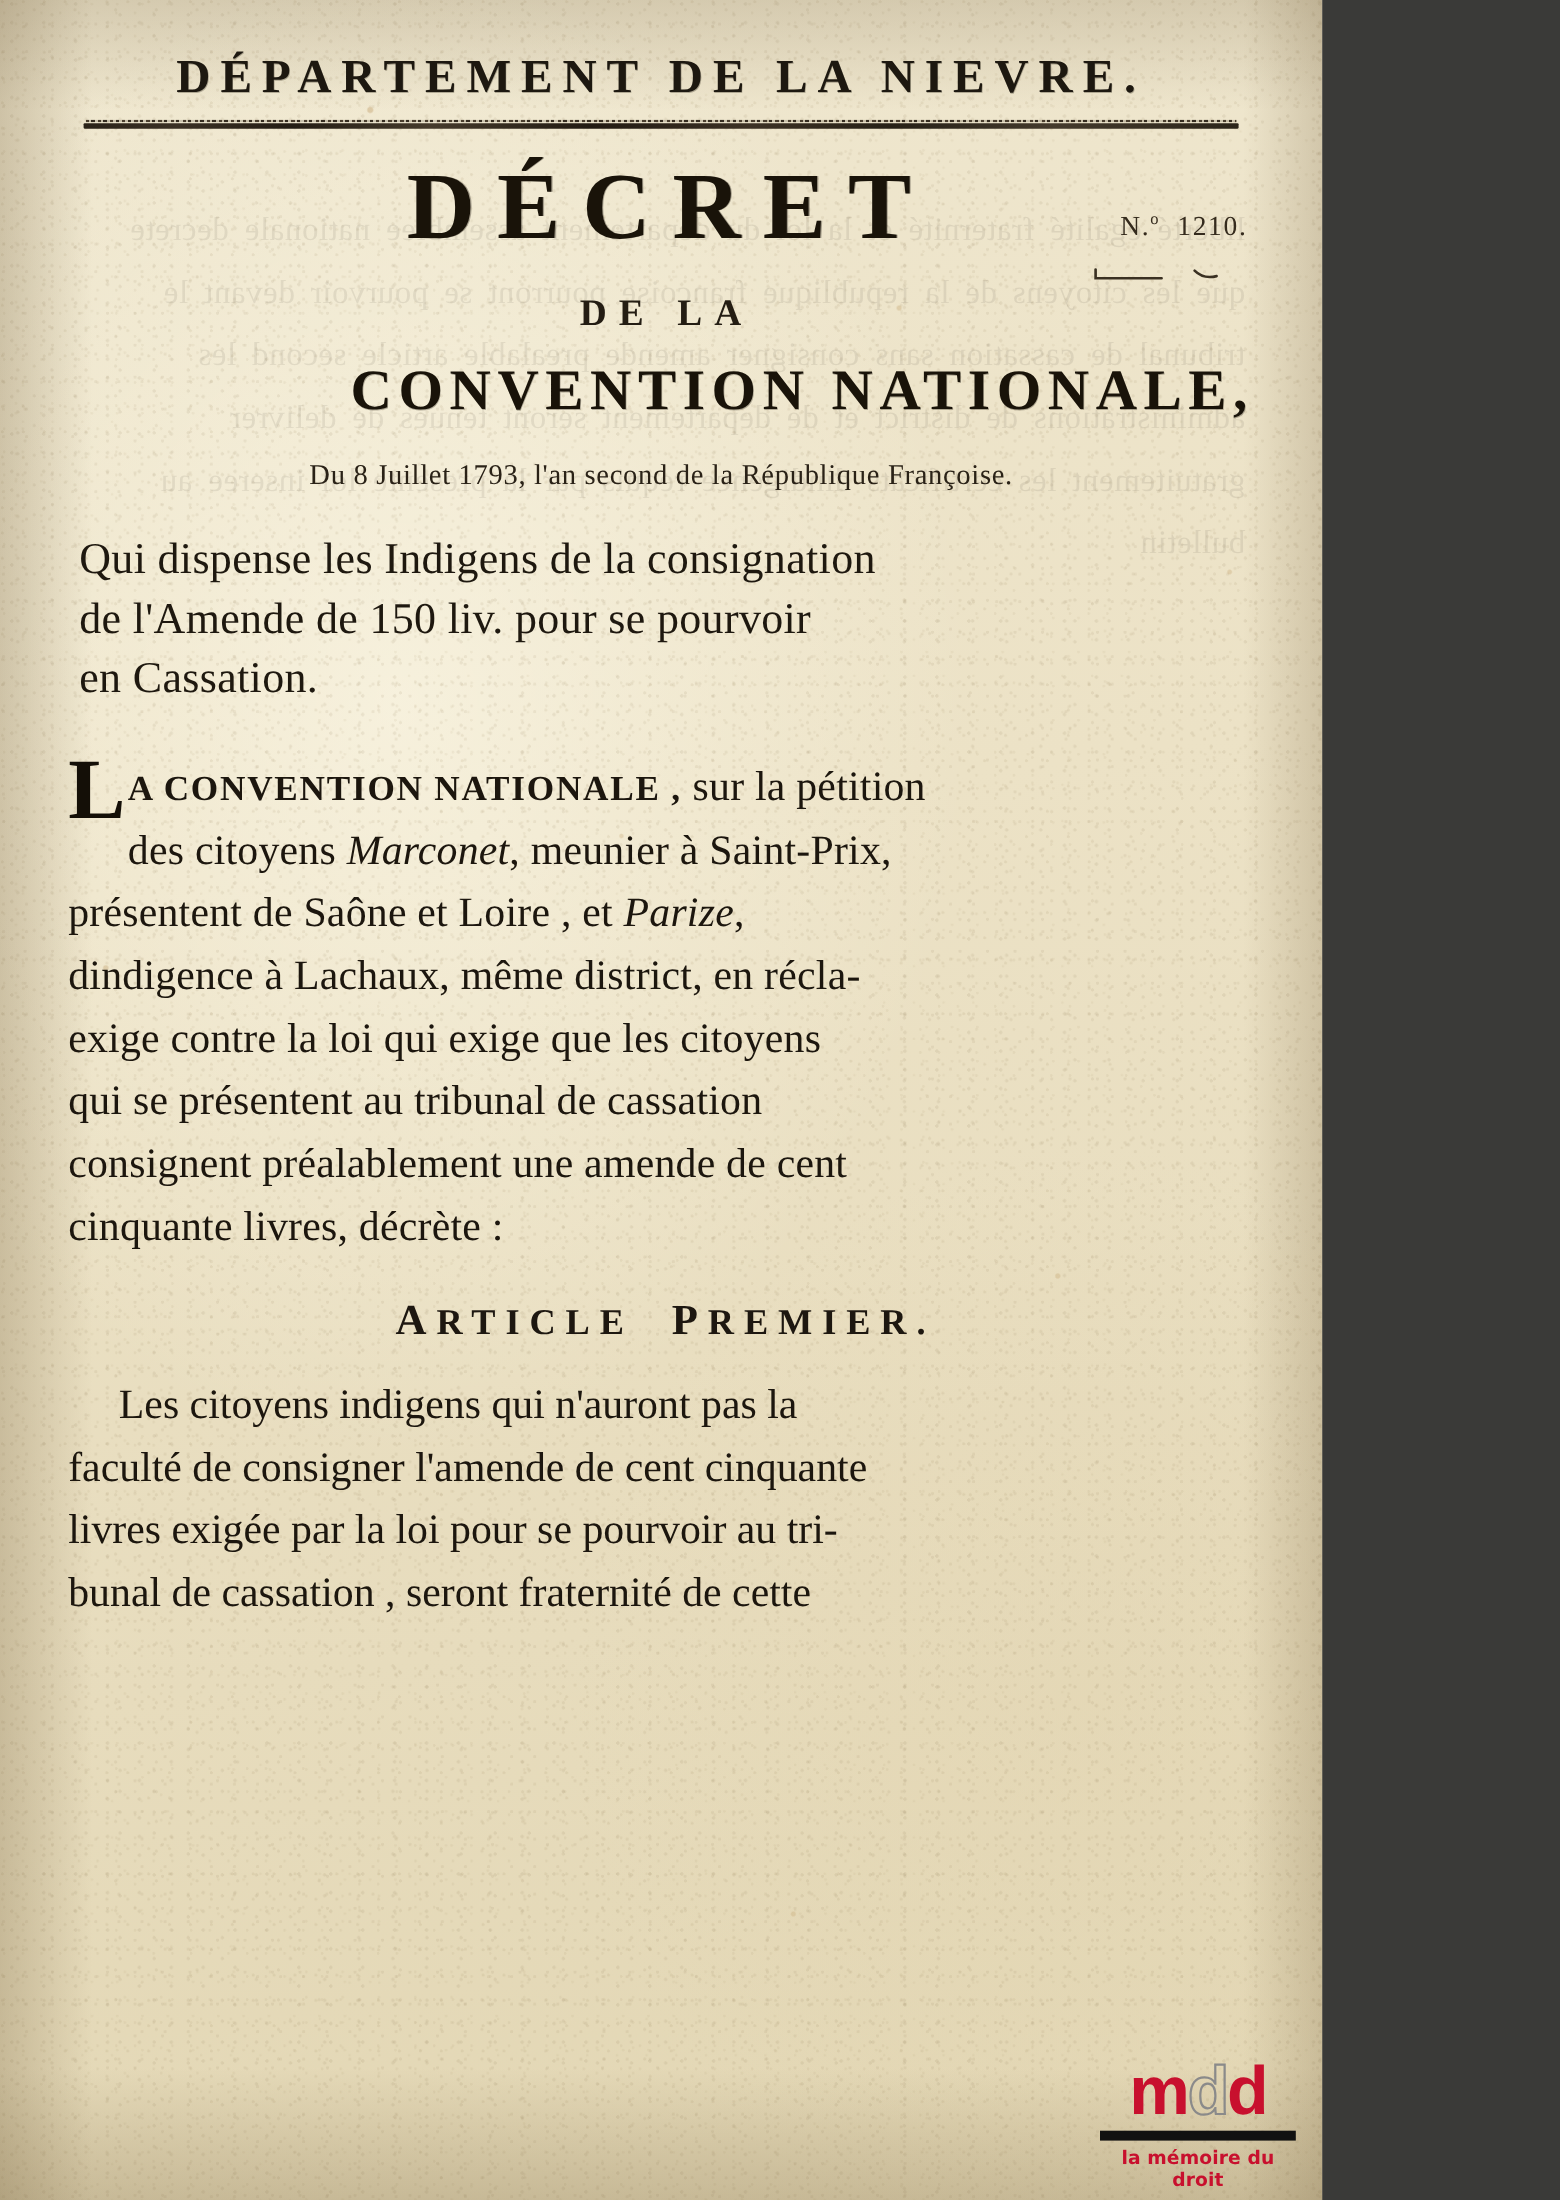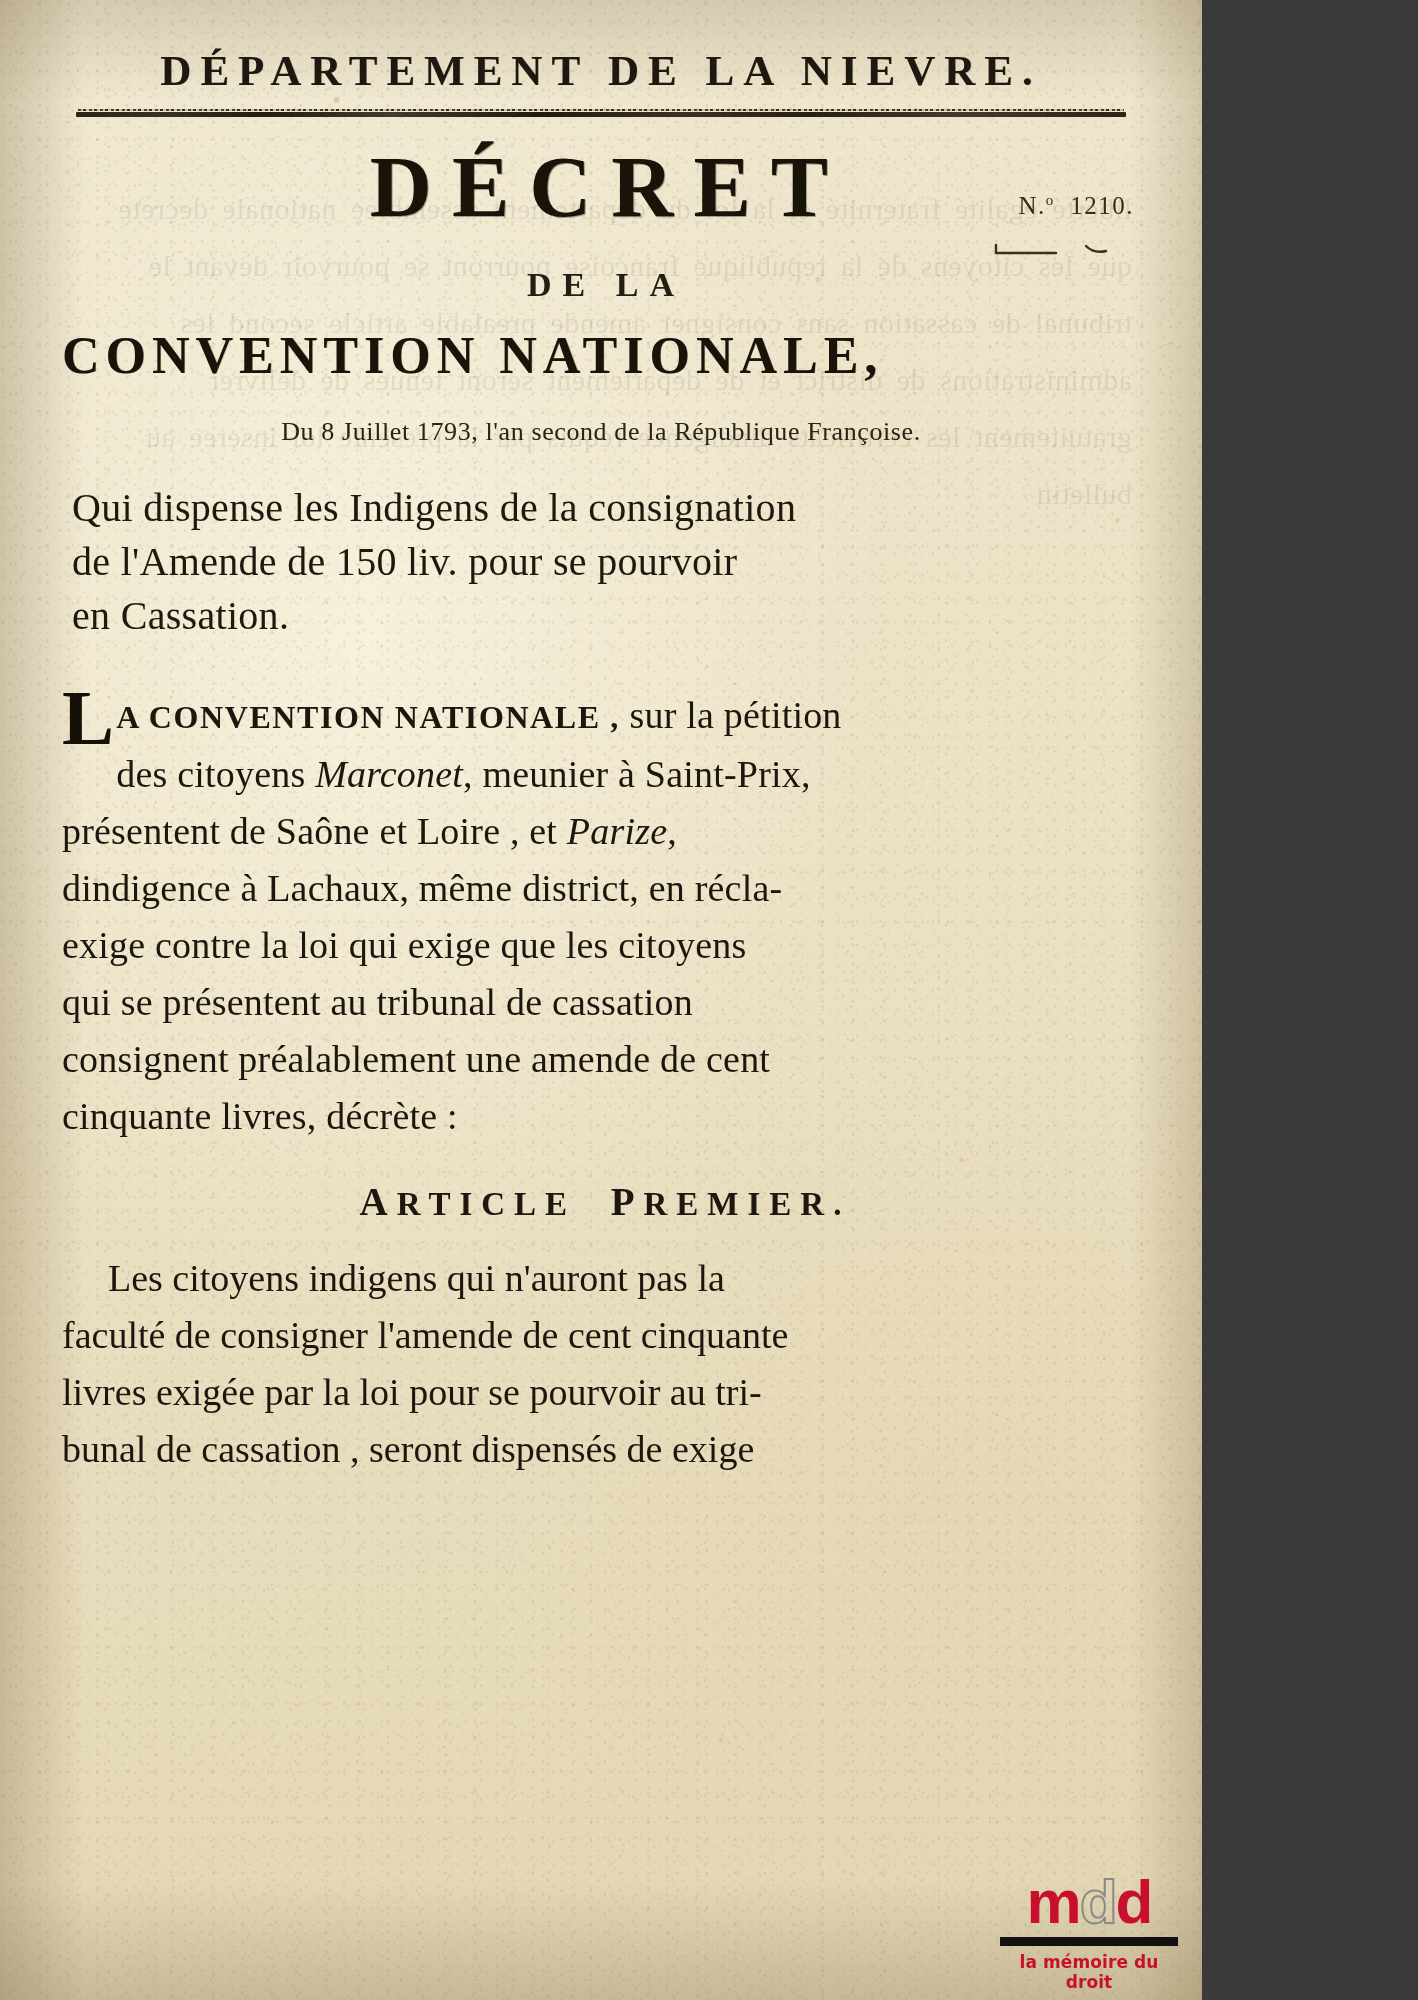--- a/index.html
+++ b/index.html
@@ -165,21 +165,21 @@
     margin-top: 12px;
     text-align: center;
     font-size: 34px;
     letter-spacing: 11px;
     font-weight: 600;
     color: #241d13;
     padding-left: 10px;
   }
   .convention {
     margin-top: 22px;
-    text-align: left;
+    text-align: right;
     font-size: 52px;
     letter-spacing: 6px;
     font-weight: 700;
     color: #191309;
     white-space: nowrap;
     text-shadow: .6px .4px 0 rgba(30,24,14,.3);
   }
   .dateline {
     margin-top: 32px;
     text-align: center;
@@ -331,21 +331,21 @@
     </div>
 
     <div class="article">
       <span class="big">A</span><span>RTICLE</span>&nbsp;&nbsp;<span class="big">P</span><span>REMIER.</span>
     </div>
 
     <div class="body2">
       <div class="ln indent">Les citoyens indigens qui n'auront pas la</div>
       <div class="ln">faculté de consigner l'amende de cent cinquante</div>
       <div class="ln">livres exigée par la loi pour se pourvoir au tri-</div>
-      <div class="ln">bunal de cassation , seront dispensés de exige</div>
+      <div class="ln">bunal de cassation , seront fraternité de cette</div>
     </div>
 
   </div>
 
   <div class="vignette"></div>
 
   <div class="logo">
     <div class="logo-word"><span>m</span><span class="hollow">d</span><span>d</span></div>
     <div class="logo-bar"></div>
     <div class="logo-tag">la mémoire du droit</div>

